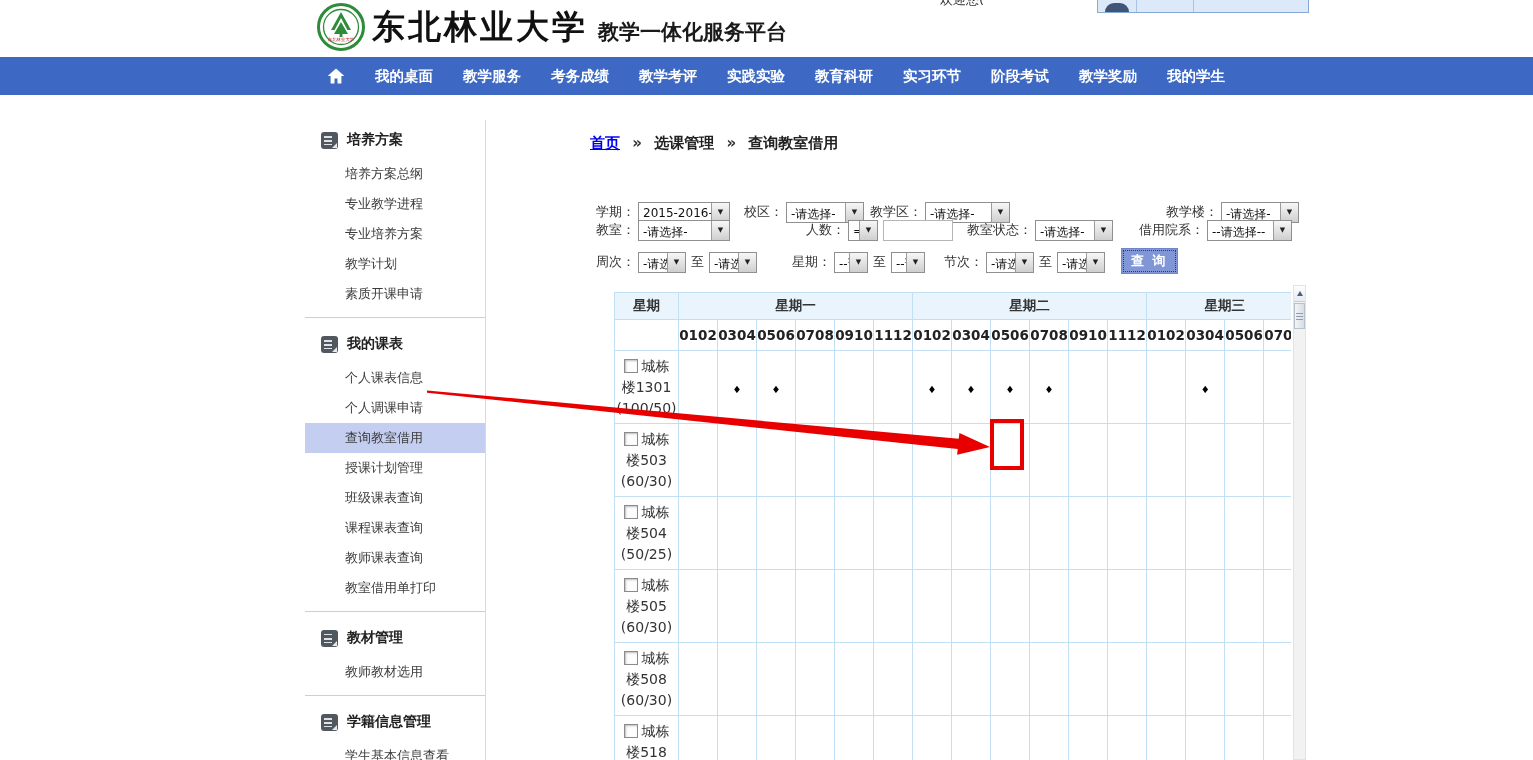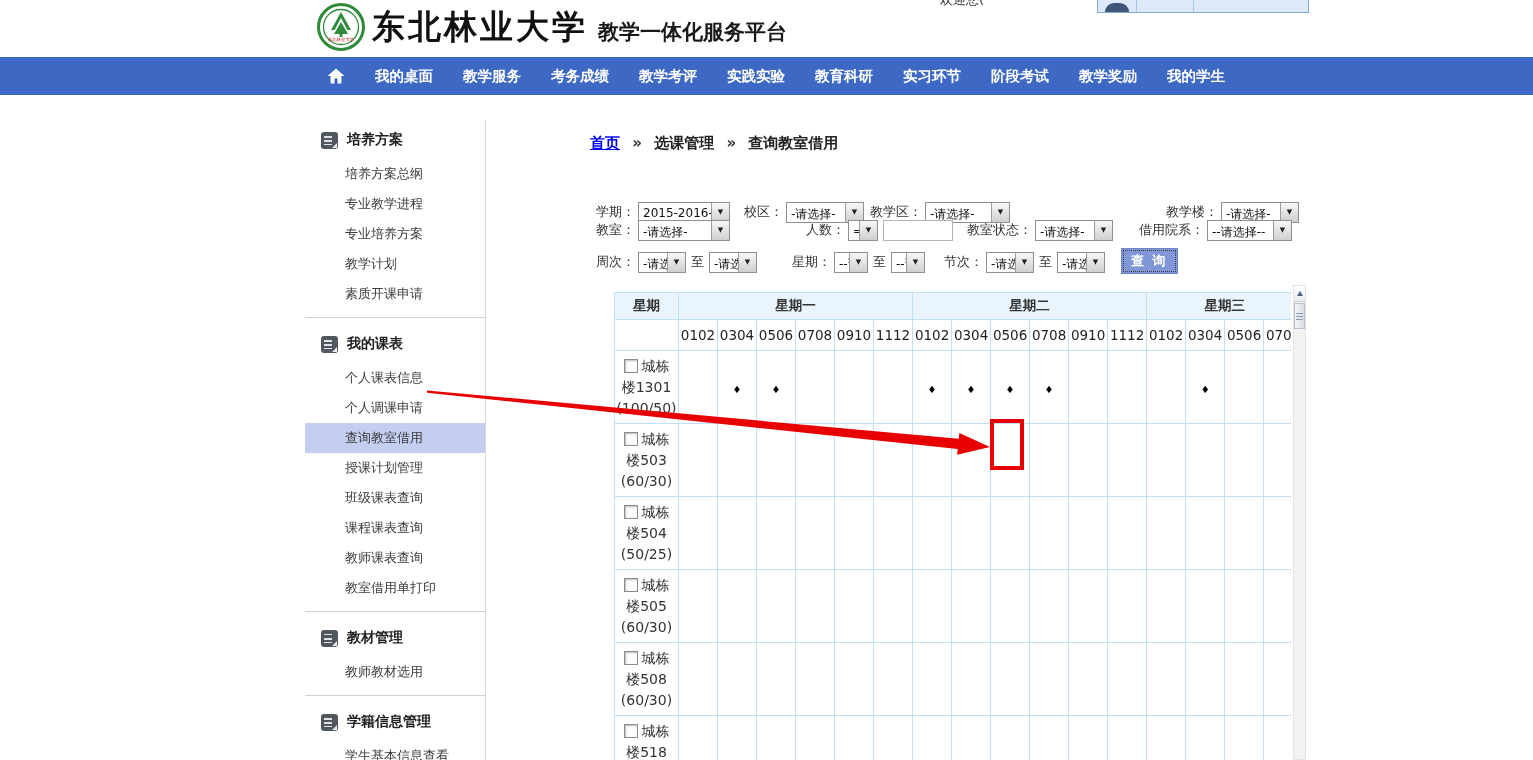--- a/index.html
+++ b/index.html
@@ -55,21 +55,21 @@
   .numbox{width:62px;height:19px;border:1px solid #b5b5b5;margin-left:5px;font-size:12px;padding:0 3px;}
   .qbtn{position:absolute;display:inline-block;height:26px;line-height:24px;padding:0 9px;background:#8096d6;border:1px solid #6e86c8;outline:1px dotted #3b3b3b;outline-offset:-3px;color:#fff;font-size:13px;font-weight:bold;letter-spacing:2px;cursor:pointer;box-sizing:border-box;}
 
   
   .schedule-wrap{position:absolute;left:128px;top:190px;display:flex;}
   .grid-clip{width:677px;height:475px;overflow:hidden;margin-top:7px;}
   table.grid{border-collapse:collapse;table-layout:fixed;width:688px;background:#fff;}
   table.grid th,table.grid td{border:1px solid #c2e0f4;padding:0;text-align:center;vertical-align:middle;}
   th.c-corner,th.day{background:#e9f4fc;font-size:13.5px;font-weight:bold;color:#333;height:26px;}
   th.blank{background:#fff;height:30px;}
-  th.slot{background:#fff;font-size:13.5px;font-weight:normal;color:#222;height:30px;}
+  th.slot{background:#fff;font-size:13.5px;font-weight:bold;color:#222;height:30px;}
   td.name-cell{font-size:14px;color:#333;line-height:21px;}
   td.name-cell .l1{display:flex;align-items:center;justify-content:center;gap:4px;}
   .cb{display:inline-block;width:12px;height:12px;background:#fdfdfd;border:1px solid #8b8b8b;box-shadow:inset 1px 1px 2px rgba(0,0,0,.25);cursor:pointer;flex:0 0 auto;}
   tr.rrow{height:73px;}
   td.cell{background:#fff;}
   .mark{font-size:10px;color:#000;line-height:1;}
 
   
   .vscroll{width:13px;height:475px;margin-left:2px;background:#f2f2f2;border:1px solid #e3e3e3;box-sizing:border-box;position:relative;}
   .sb-up{position:absolute;left:0;top:0;width:11px;height:15px;background:linear-gradient(#fcfdfe,#e8ebf0);border-bottom:1px solid #c9cdd4;display:flex;align-items:center;justify-content:center;cursor:pointer;}

